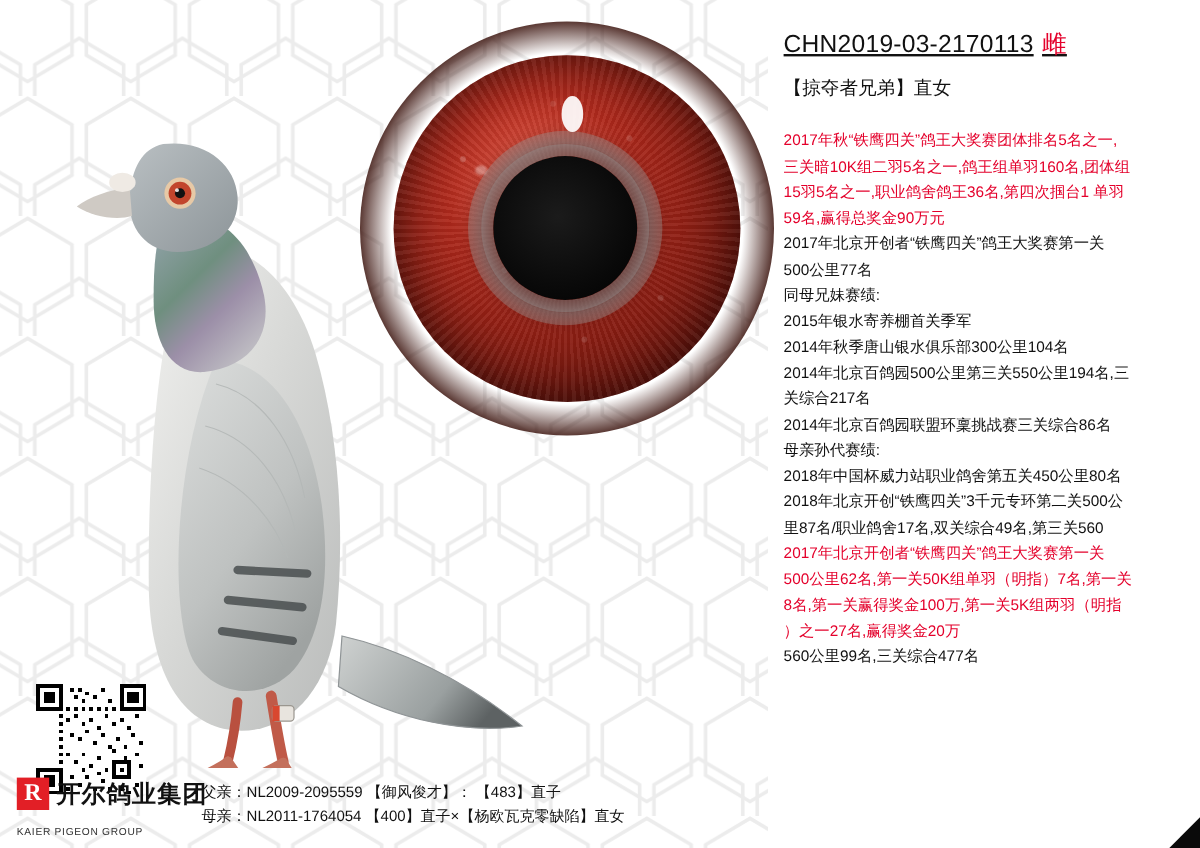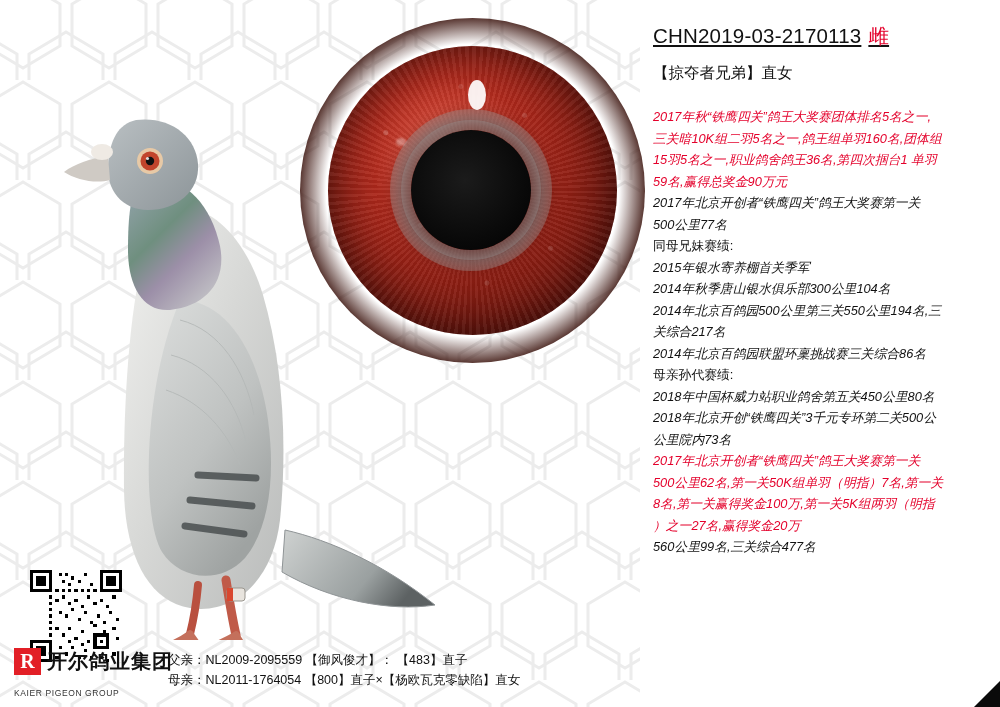--- a/index.html
+++ b/index.html
@@ -125,21 +125,21 @@
     position: absolute; left: 653px; top: 22px; width: 325px;
   }
   .title {
     font-size: 20.5px; color: #111; letter-spacing: 0.2px; white-space: nowrap; text-decoration: underline;
   }
   .title .sex { color: #e4002b; margin-left: 7px; }
   .subtitle { font-size: 15.5px; color: #111; margin-top: 13px; }
 
   .records { margin-top: 22px; }
   .rec-head { font-size: 12.8px; color: #111; line-height: 21.5px; }
-  .rec-line { font-size: 12.8px; line-height: 21.5px; color: #111; font-style: italic; }
+  .rec-line { font-size: 12.8px; line-height: 21.5px; color: #111; }
   .rec-line.red { color: #e4002b; }
 
   
   .corner {
     position: absolute; right: 0; bottom: 0;
     width: 0; height: 0;
     border-left: 26px solid transparent;
     border-bottom: 26px solid #0a0a0a;
   }
 </style>
@@ -356,21 +356,21 @@
   <div class="logo-block">
     <div class="logo-row">
       <div class="logo-mark">R</div>
       <div class="logo-cn">开尔鸽业集团</div>
     </div>
     <div class="logo-en">KAIER PIGEON GROUP</div>
   </div>
 
   <div class="parents">
     <div>父亲：NL2009-2095559 【御风俊才】： 【483】直子</div>
-    <div>母亲：NL2011-1764054 【800】直子×【杨欧瓦克零缺陷】直女</div>
+    <div>母亲：NL2011-1764054 【400】直子×【杨欧瓦克零缺陷】直女</div>
   </div>
 
   <div class="right">
     <div class="title">
       <span>CHN2019-03-2170113</span><span class="sex">雌</span>
     </div>
     <div class="subtitle">【掠夺者兄弟】直女</div>
 
     <div class="records">
         <div class="rec-line red">2017年秋“铁鹰四关”鸽王大奖赛团体排名5名之一,</div>
@@ -381,21 +381,21 @@
         <div class="rec-line">500公里77名</div>
         <div class="rec-head">同母兄妹赛绩:</div>
         <div class="rec-line">2015年银水寄养棚首关季军</div>
         <div class="rec-line">2014年秋季唐山银水俱乐部300公里104名</div>
         <div class="rec-line">2014年北京百鸽园500公里第三关550公里194名,三</div>
         <div class="rec-line">关综合217名</div>
         <div class="rec-line">2014年北京百鸽园联盟环稟挑战赛三关综合86名</div>
         <div class="rec-head">母亲孙代赛绩:</div>
         <div class="rec-line">2018年中国杯威力站职业鸽舍第五关450公里80名</div>
         <div class="rec-line">2018年北京开创“铁鹰四关”3千元专环第二关500公</div>
-        <div class="rec-line">公里院内73名</div>
+        <div class="rec-line">里87名/职业鸽舍17名,双关综合49名,第三关560</div>
         <div class="rec-line red">2017年北京开创者“铁鹰四关”鸽王大奖赛第一关</div>
         <div class="rec-line red">500公里62名,第一关50K组单羽（明指）7名,第一关</div>
         <div class="rec-line red">8名,第一关赢得奖金100万,第一关5K组两羽（明指</div>
         <div class="rec-line red">）之一27名,赢得奖金20万</div>
         <div class="rec-line">560公里99名,三关综合477名</div>
       </div>
   </div>
 
   <div class="corner"></div>
 </div>

